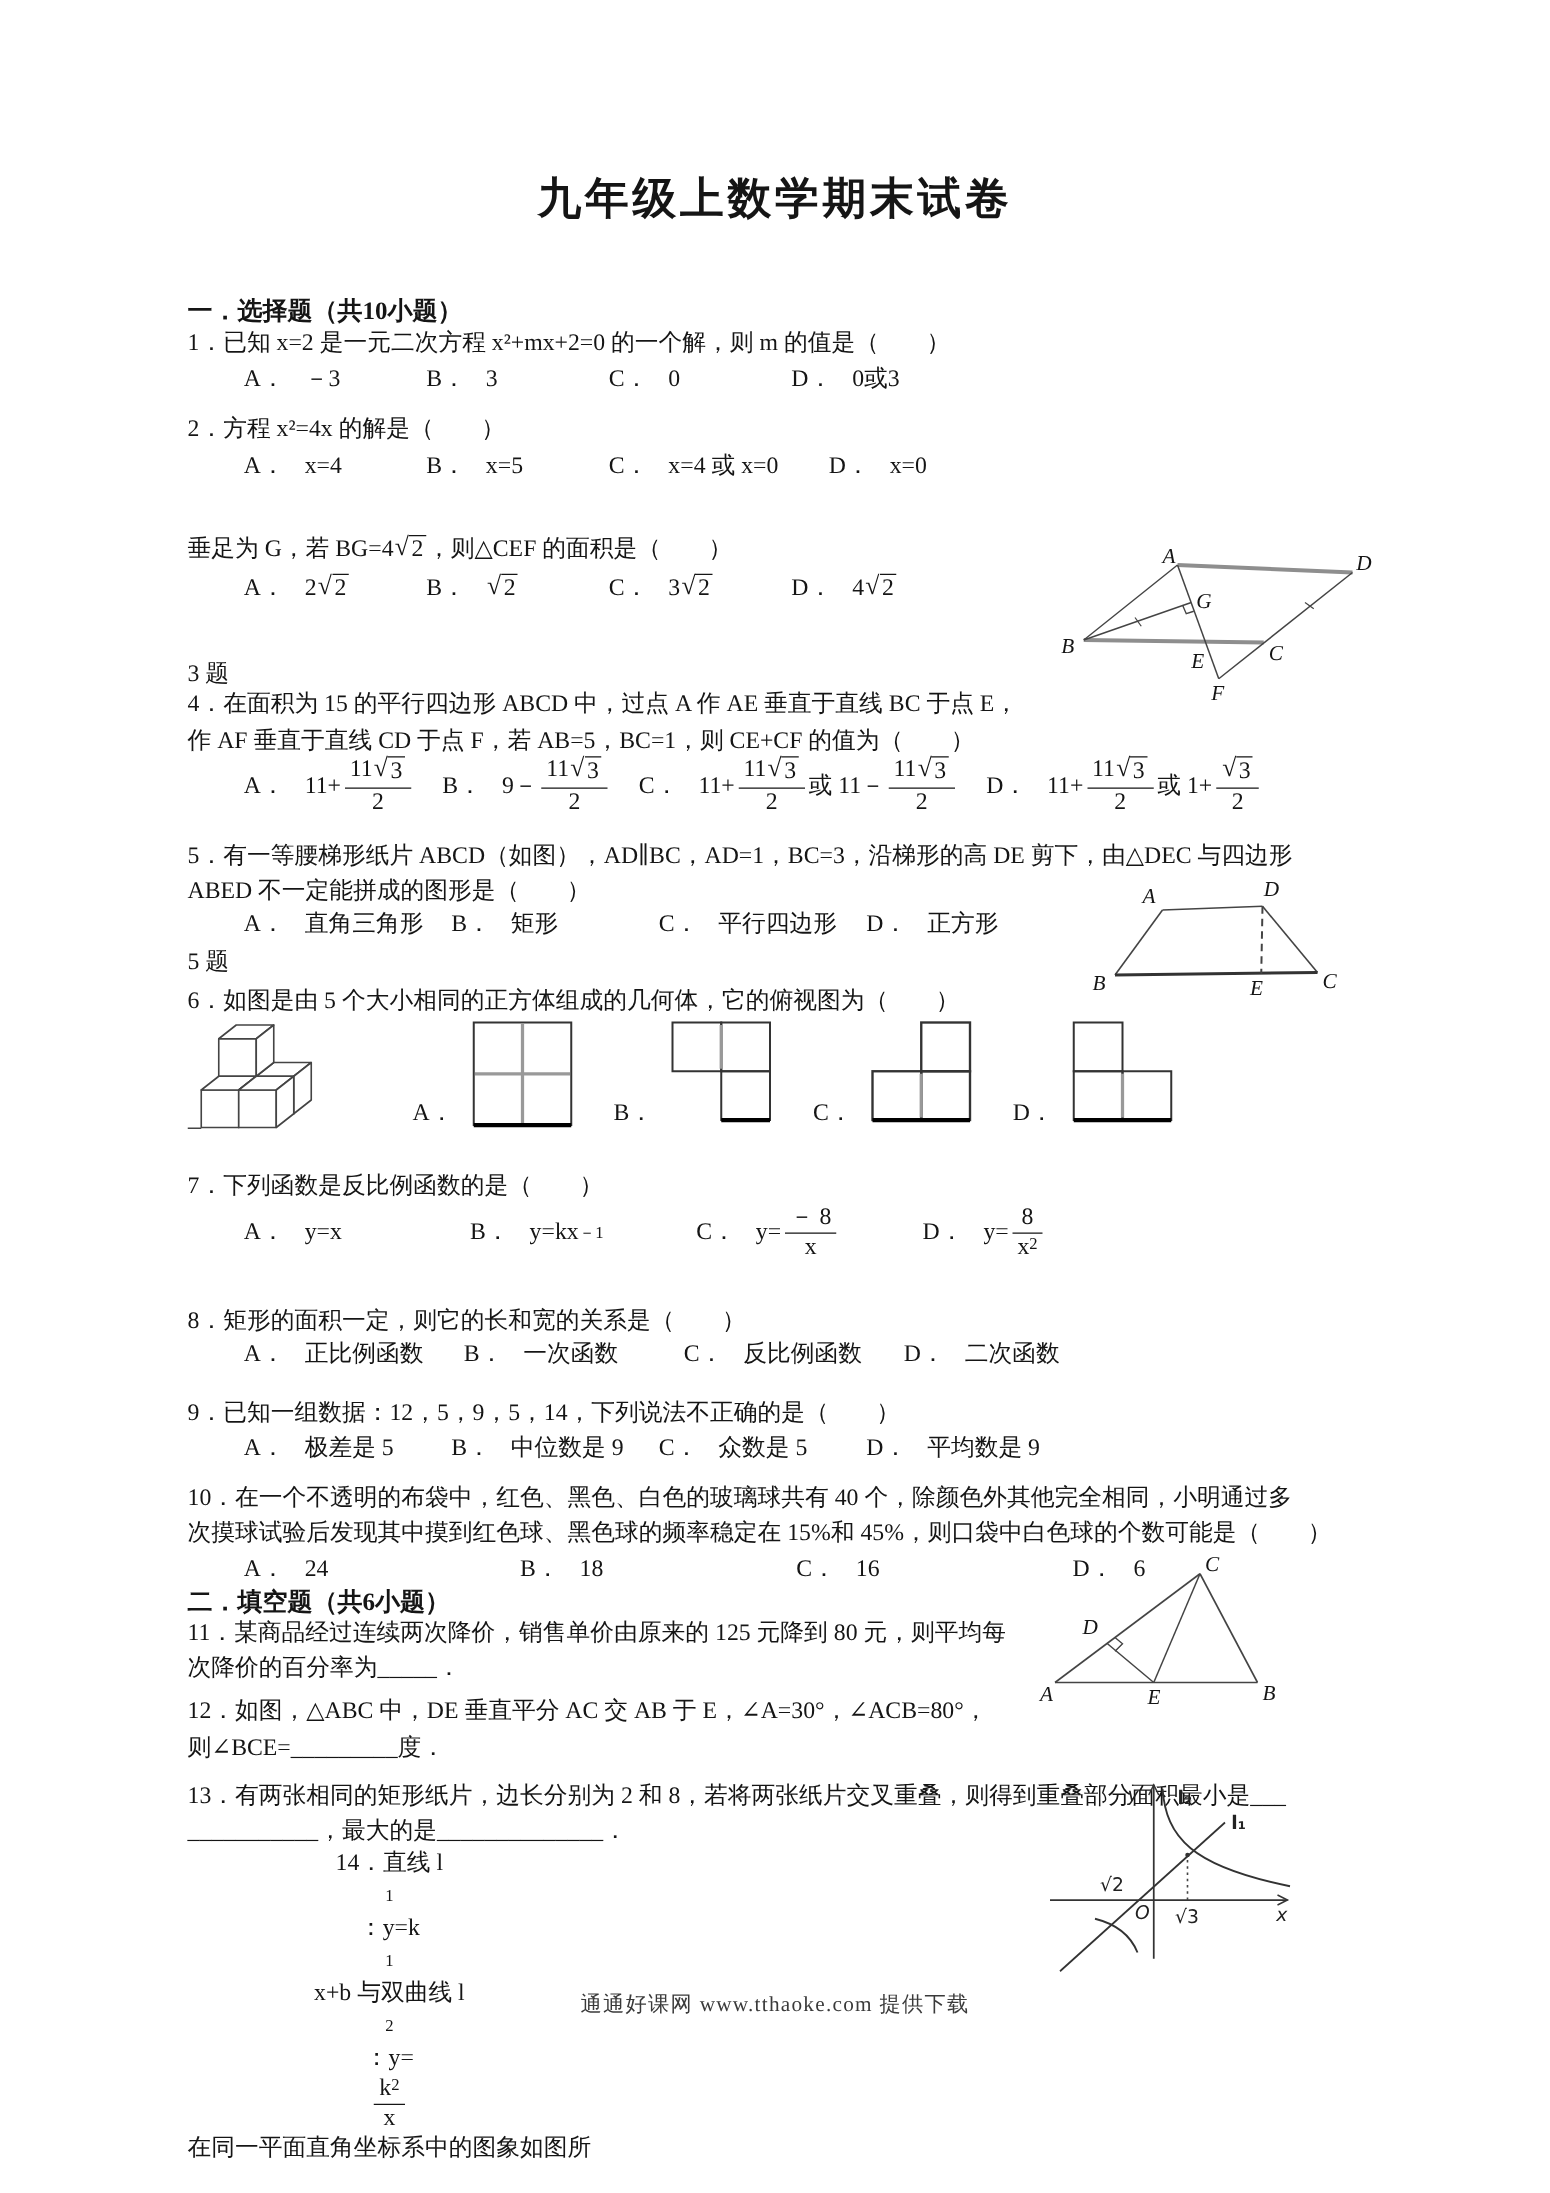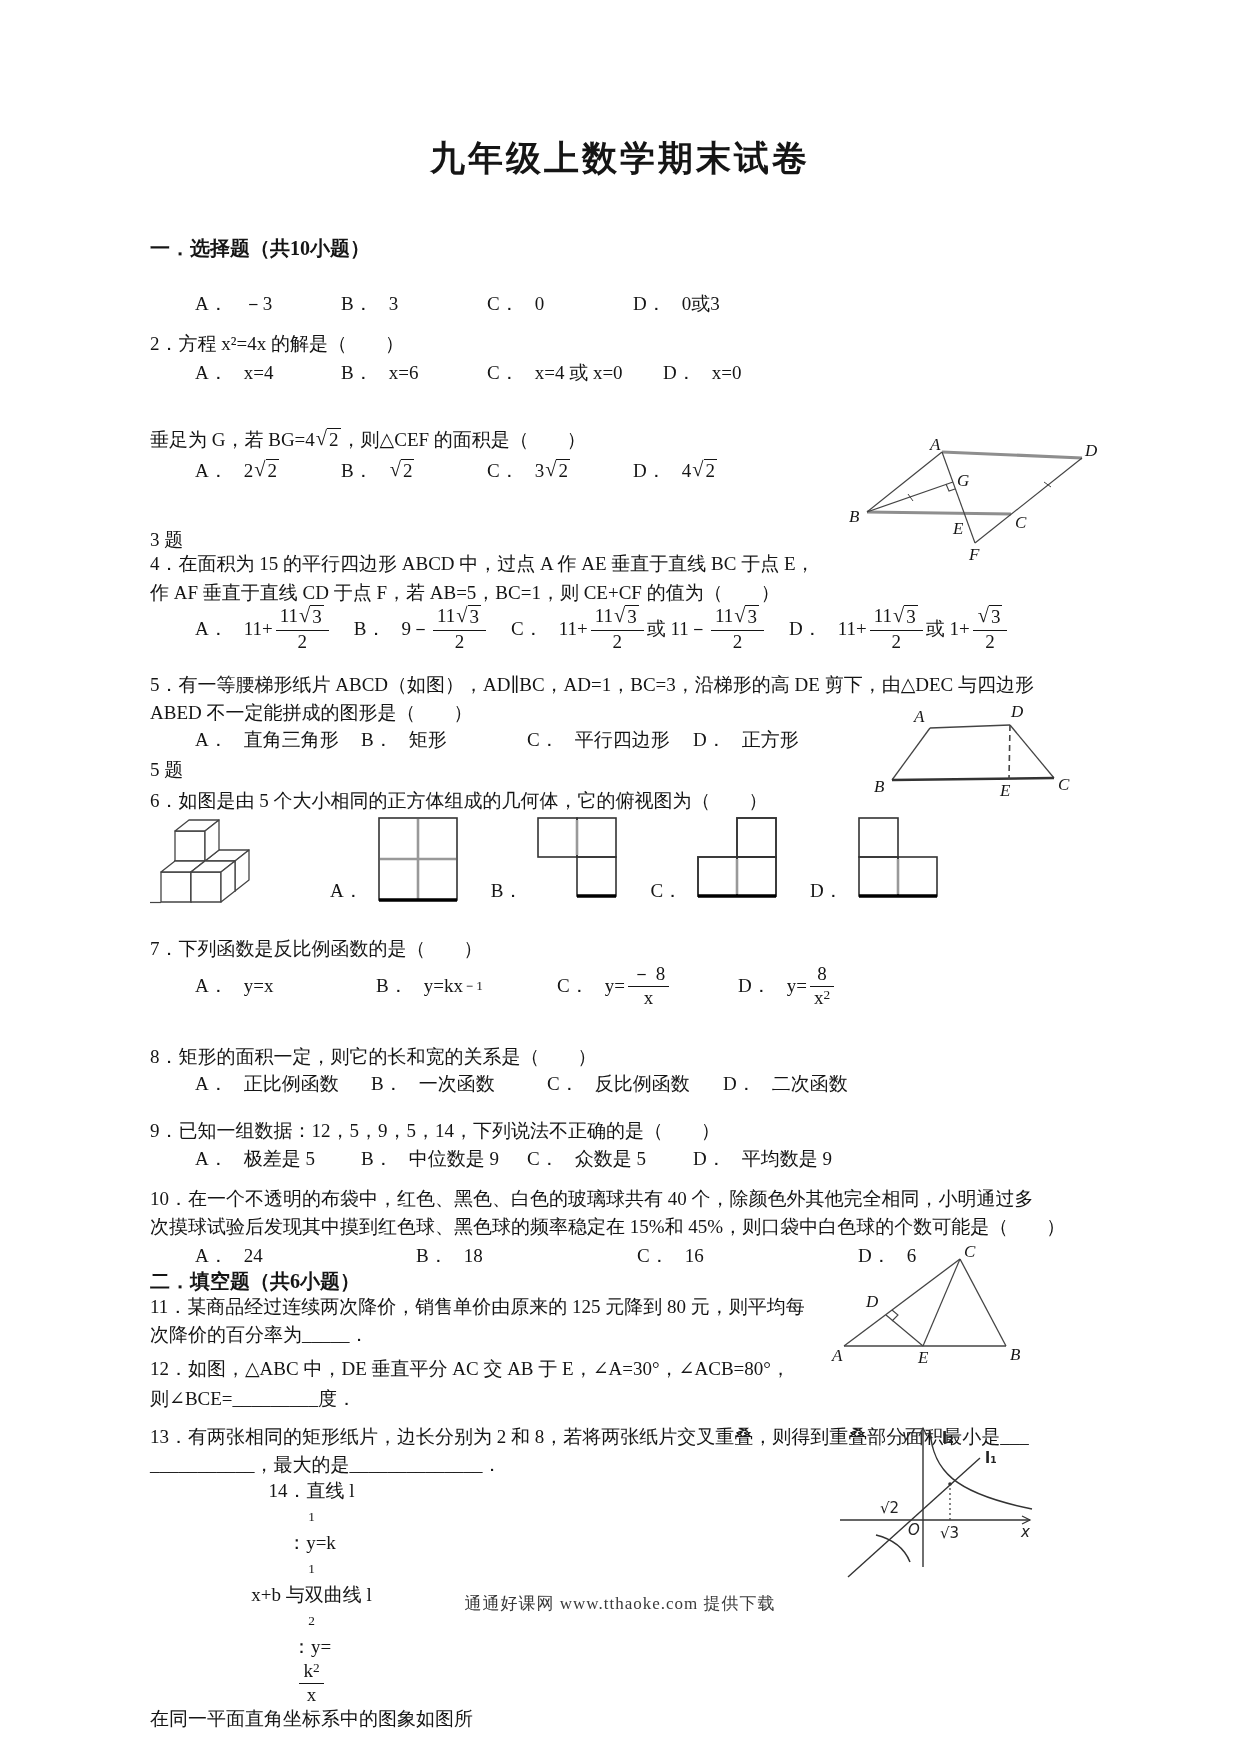--- a/index.html
+++ b/index.html
@@ -34,20 +34,21 @@
 </style>
 </head>
 <body>
 
 <div class="page">
 
   <div class="abs title" style="top:135px;">九年级上数学期末试卷</div>
 
   <div class="abs sech" style="left:150px;top:235px;">一．选择题（共10小题）</div>
 
+  <div class="abs txt" style="left:150px;top:262px;">1．已知 x=2 是一元二次方程 x²+mx+2=0 的一个解，则 m 的值是（　　）</div>
   <div class="abs txt opts g140" style="left:195px;top:291px;">
     <span class="opt">
         <span class="lab">A．</span>
         <span>－3</span>
       </span>
     <span class="opt">
         <span class="lab">B．</span>
         <span>3</span>
       </span>
     <span class="opt">
@@ -61,21 +62,21 @@
   </div>
 
   <div class="abs txt" style="left:150px;top:331px;">2．方程 x²=4x 的解是（　　）</div>
   <div class="abs txt opts g140" style="left:195px;top:360px;">
     <span class="opt">
         <span class="lab">A．</span>
         <span>x=4</span>
       </span>
     <span class="opt">
         <span class="lab">B．</span>
-        <span>x=6</span>
+        <span>x=5</span>
       </span>
     <span class="opt" style="min-width:170px;">
         <span class="lab">C．</span>
         <span>x=4 或 x=0</span>
       </span>
     <span class="opt">
         <span class="lab">D．</span>
         <span>x=0</span>
       </span>
   </div>

